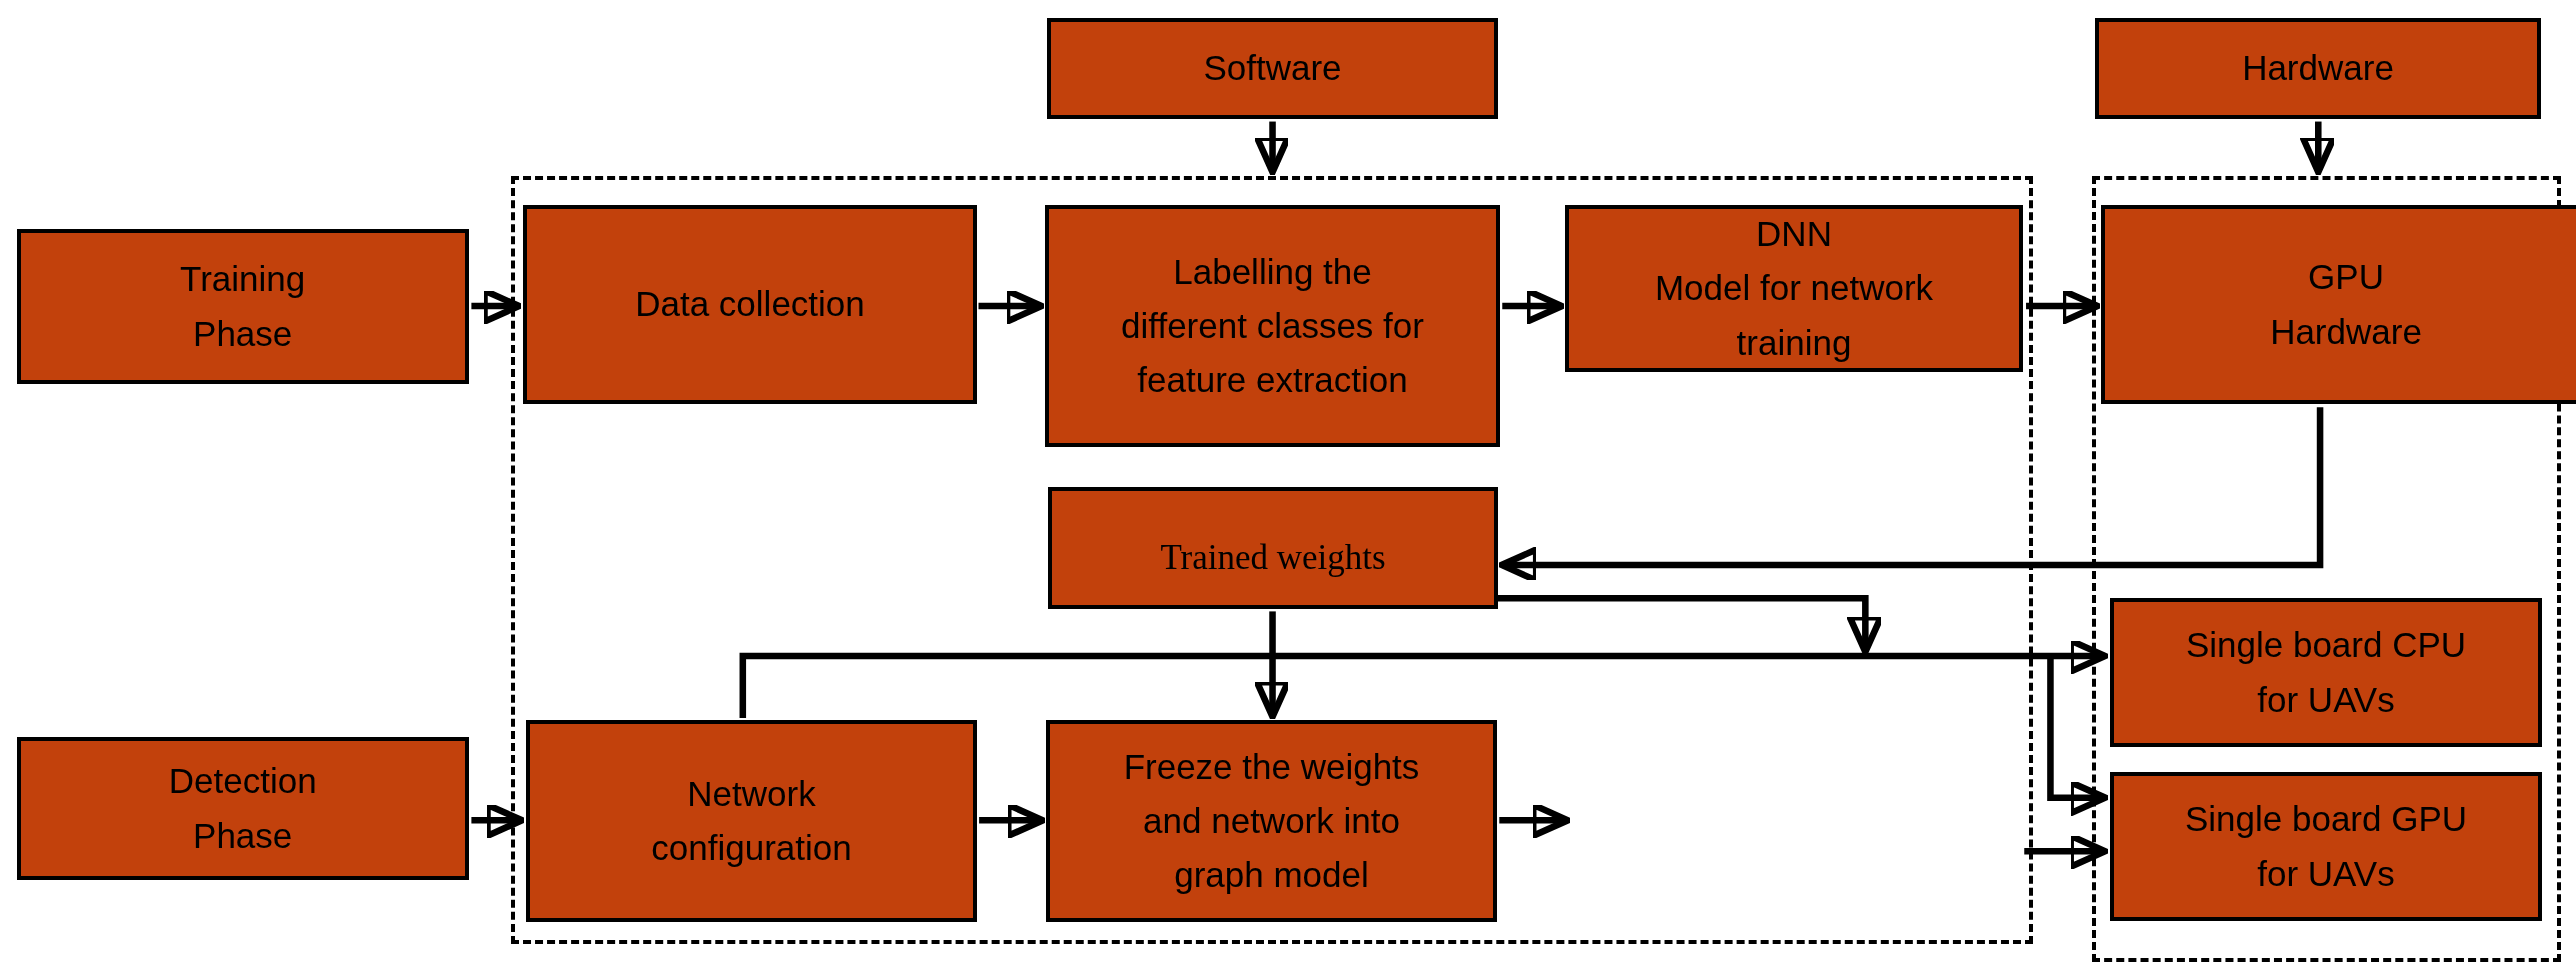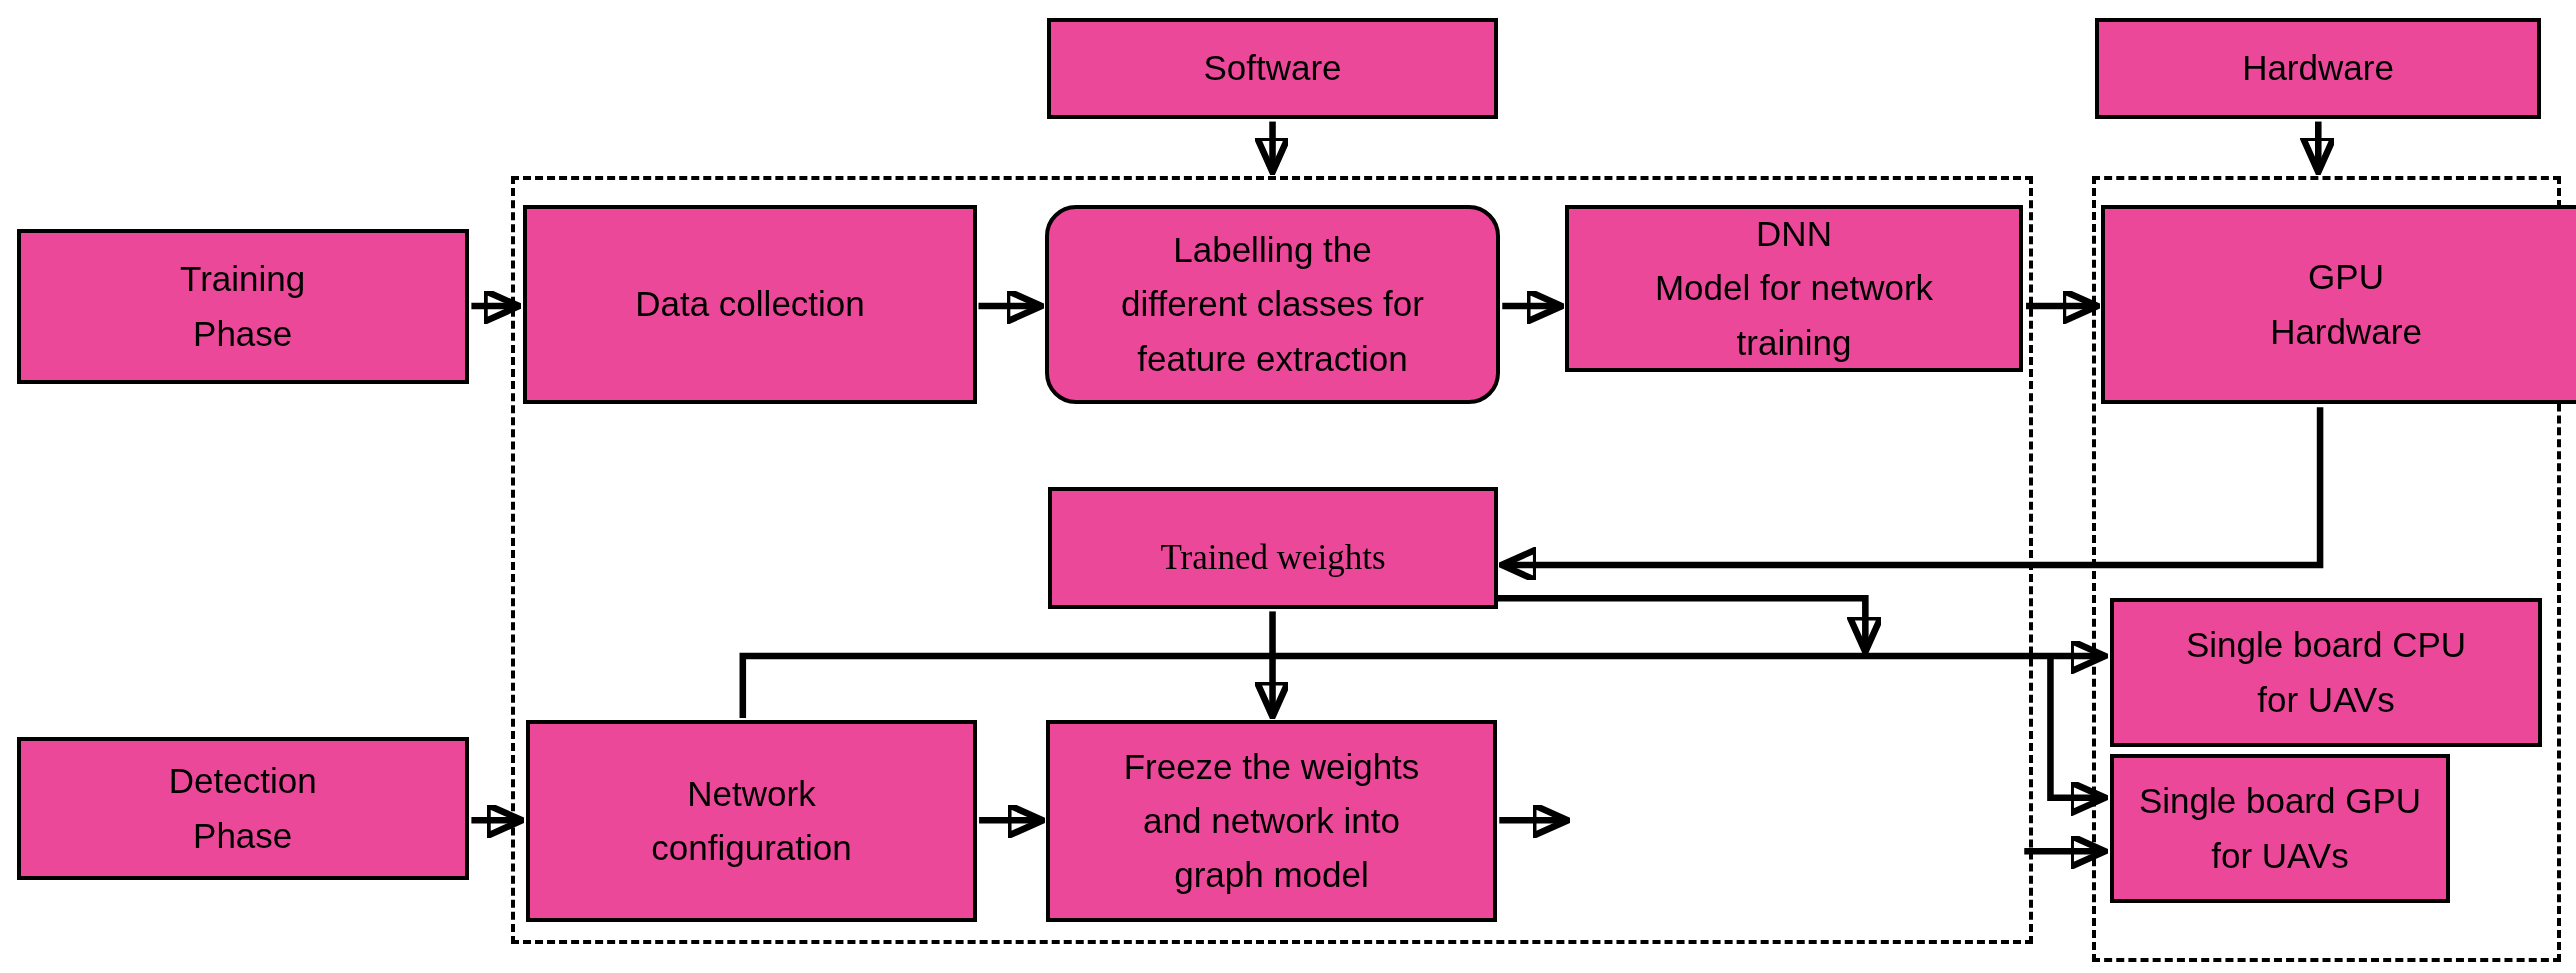--- a/index.html
+++ b/index.html
@@ -10,21 +10,21 @@
     font-family:"Liberation Sans", sans-serif;
     font-size:35px;
     line-height:1.55;
     color:#000;
     overflow:hidden;
   }
   .node{
     position:absolute;
     box-sizing:border-box;
     border:4.8px solid #000;
-    background:#ec4899;
+    background:#c2410c;
     display:flex;
     align-items:center;
     justify-content:center;
     text-align:center;
     z-index:3;
   }
   .node span{white-space:pre-line;display:block;padding:0 12px;}
   .region{
     position:absolute;
     box-sizing:border-box;
@@ -40,29 +40,29 @@
   }
   #connector-layer path{fill:none;stroke:#000;stroke-width:11;stroke-linejoin:miter;}
   
   #n-software {left:1047px;top:18px;  width:451px;height:101px;}
   #n-hardware {left:2095px;top:18px;  width:446px;height:101px;}
   #n-training {left:16.7px;  top:229px; width:452px;height:155px;}
   #n-detection{left:16.7px;  top:737px;width:452px;height:143px;}
   #r-software {left:511px; top:176px; width:1522px;height:768px;}
   #r-hardware {left:2092px;top:176px; width:469px; height:786px;}
   #n-datacol  {left:523px; top:205px; width:454px;height:199px;}
-  #n-labelling{left:1045px;top:205px; width:455px;height:199px;border-radius:31px;}
+  #n-labelling{left:1045px;top:205px; width:455px;height:242px;}
   #n-dnn      {left:1565px;top:205px; width:458px;height:167px;}
   #n-gpuhw    {left:2101px;top:205px; width:490px;height:199px;}
   #n-trained  {left:1048px;top:487px; width:450px;height:122px;}
   #n-netconf  {left:526px; top:720px;width:451px;height:202px;}
   #n-freeze   {left:1046px;top:720px;width:451px;height:202px;}
   #n-optimize {left:1571px;top:720px;width:451px;height:202px;}
   #n-sbcpu    {left:2110px;top:598px;width:432px;height:149px;}
-  #n-sbgpu    {left:2110px;top:754px;width:340px;height:149px;}
+  #n-sbgpu    {left:2110px;top:772px;width:432px;height:149px;}
 </style>
 </head>
 <body>
 
 <div id="canvas">
 
   <div class="region" id="r-software"></div>
   <div class="region" id="r-hardware"></div>
 
   <svg id="connector-layer" viewBox="0 0 4328 1636" xmlns="http://www.w3.org/2000/svg">

